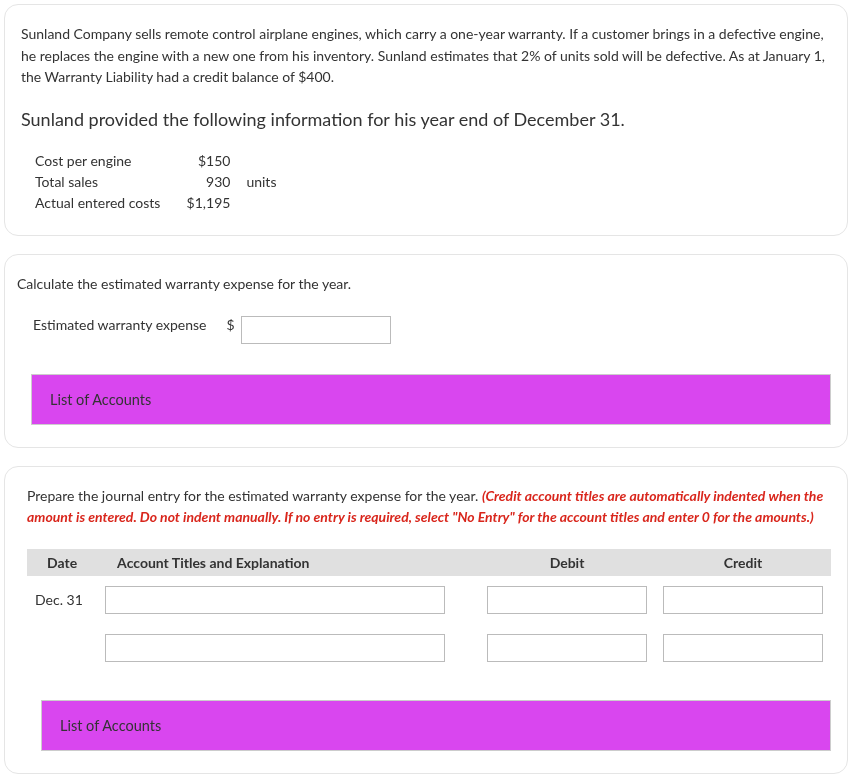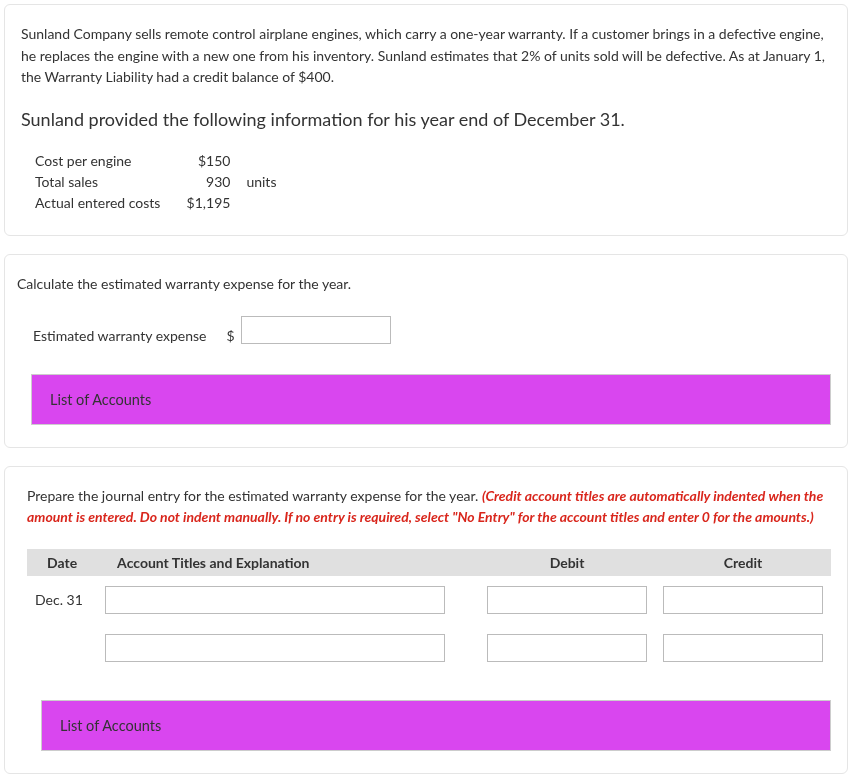--- a/index.html
+++ b/index.html
@@ -9,21 +9,21 @@
     }
     body {
       font-family: "Lato", "Helvetica Neue", Helvetica, Arial, sans-serif;
       font-size: 14px;
       color: #333;
       background: #fff;
       padding: 4px;
     }
     .panel {
       border: 1px solid #e5e5e5;
-      border-radius: 6px;
+      border-radius: 14px;
       padding: 18px 16px 22px 16px;
       margin-bottom: 18px;
     }
     .intro-text {
       color: #333;
       line-height: 1.55;
       margin-bottom: 18px;
       font-size: 14px;
     }
     .sub-text {
@@ -58,21 +58,21 @@
       margin-bottom: 22px;
       line-height: 1.5;
     }
     .red-instruction {
       color: #d9261c;
       font-style: italic;
       font-weight: bold;
     }
     .input-row {
       display: flex;
-      align-items: flex-end;
+      align-items: flex-start;
       margin-left: 16px;
       margin-bottom: 30px;
     }
     .input-row-label {
       font-size: 14px;
       margin-right: 20px;
     }
     .dollar-sign {
       font-size: 14px;
       margin-right: 6px;

